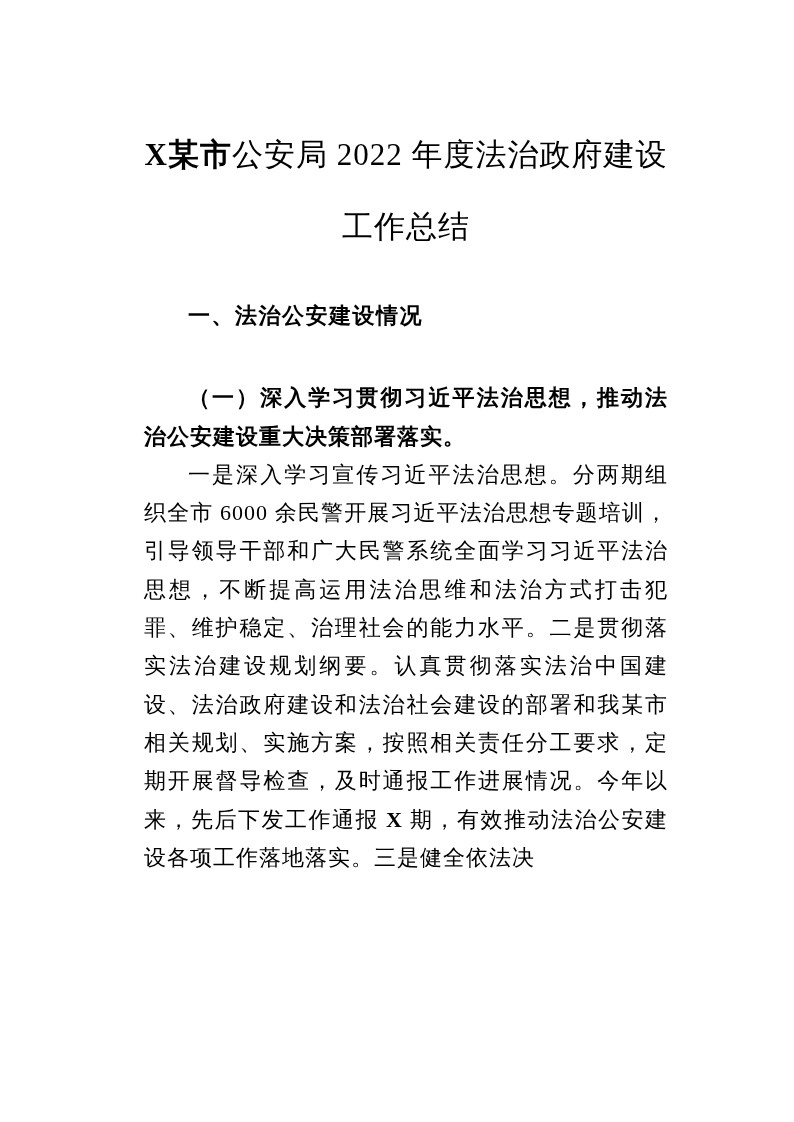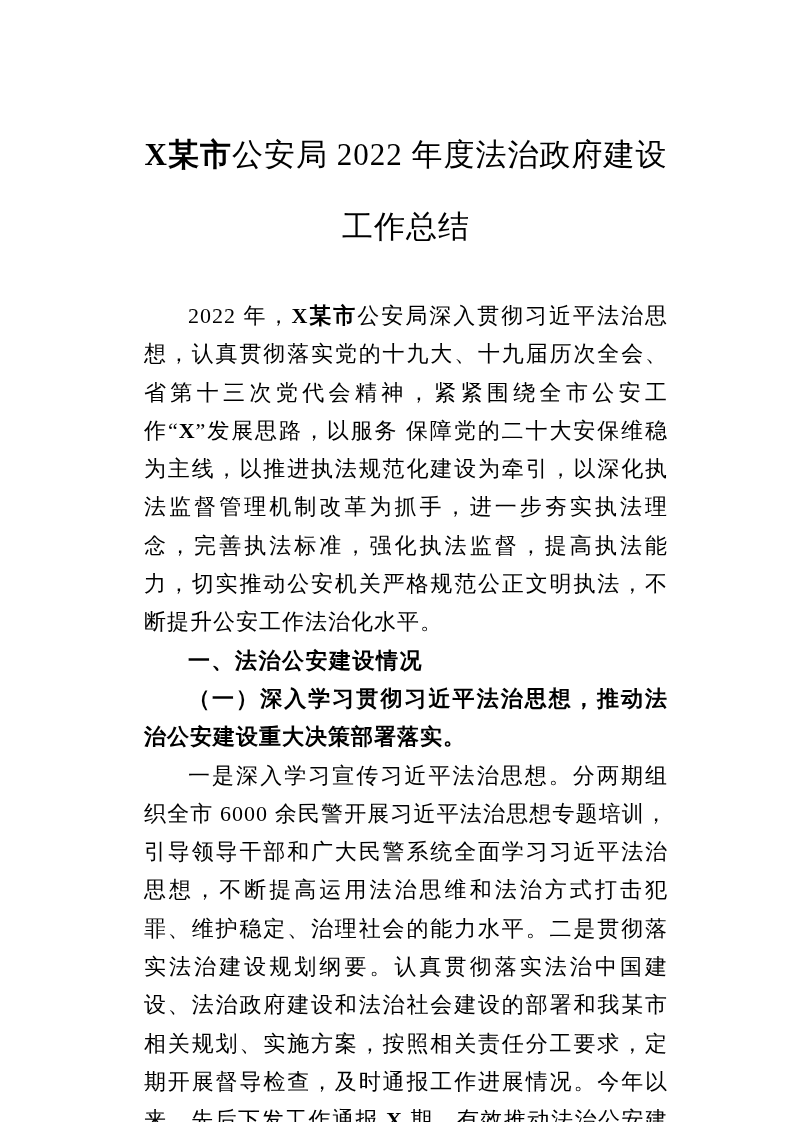--- a/index.html
+++ b/index.html
@@ -43,30 +43,30 @@
   p.para .b {
     font-weight: bold;
   }
   p.h1 {
     font-family: "Liberation Sans", "DejaVu Sans", sans-serif;
     font-weight: bold;
     letter-spacing: 1.5px;
   }
   p.h2 {
     font-weight: bold;
+    margin-top: 44px;
   }
 </style>
 </head>
 <body>
 
 <div class="page">
 
   <h1 class="doc-title"><span class="b">X某市</span><span>公安局 2022 年度法治政府建设工作总结</span></h1>
 
-  <p class="para"><span>2022 年，</span><span class="b">X某市</span><span>公安局深入贯彻习近平法治思想，认真贯彻落实党的十九大、十九届历次全会、省第十三次党代会精神，紧紧围绕全市公安工作“</span><span class="b">X</span><span>”发展思路，以服务 保障党的二十大安保维稳为主线，以推进执法规范化建设为牵引，以深化执法监督管理机制改革为抓手，进一步夯实执法理念，完善执法标准，强化执法监督，提高执法能力，切实推动公安机关严格规范公正文明执法，不断提升公安工作法治化水平。</span></p>
 
   <p class="para h1"><span>一、法治公安建设情况</span></p>
 
   <p class="para h2"><span>（一）深入学习贯彻习近平法治思想，推动法治公安建设重大决策部署落实。</span></p>
 
   <p class="para"><span>一是深入学习宣传习近平法治思想。分两期组织全市 6000 余民警开展习近平法治思想专题培训，引导领导干部和广大民警系统全面学习习近平法治思想，不断提高运用法治思维和法治方式打击犯罪、维护稳定、治理社会的能力水平。二是贯彻落实法治建设规划纲要。认真贯彻落实法治中国建设、法治政府建设和法治社会建设的部署和我某市相关规划、实施方案，按照相关责任分工要求，定期开展督导检查，及时通报工作进展情况。今年以来，先后下发工作通报 </span><span class="b">X</span><span> 期，有效推动法治公安建设各项工作落地落实。三是健全依法决</span></p>
 
 </div>
 
 </body></html>

